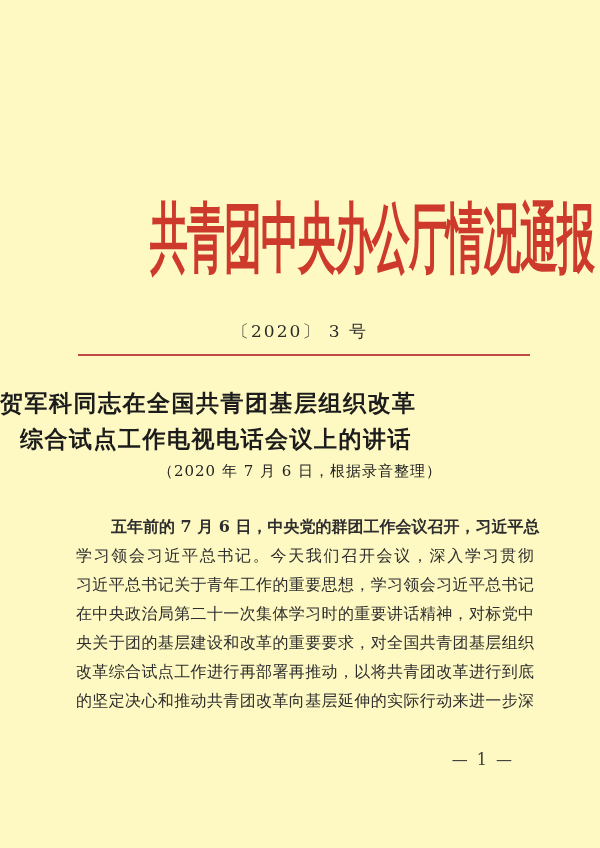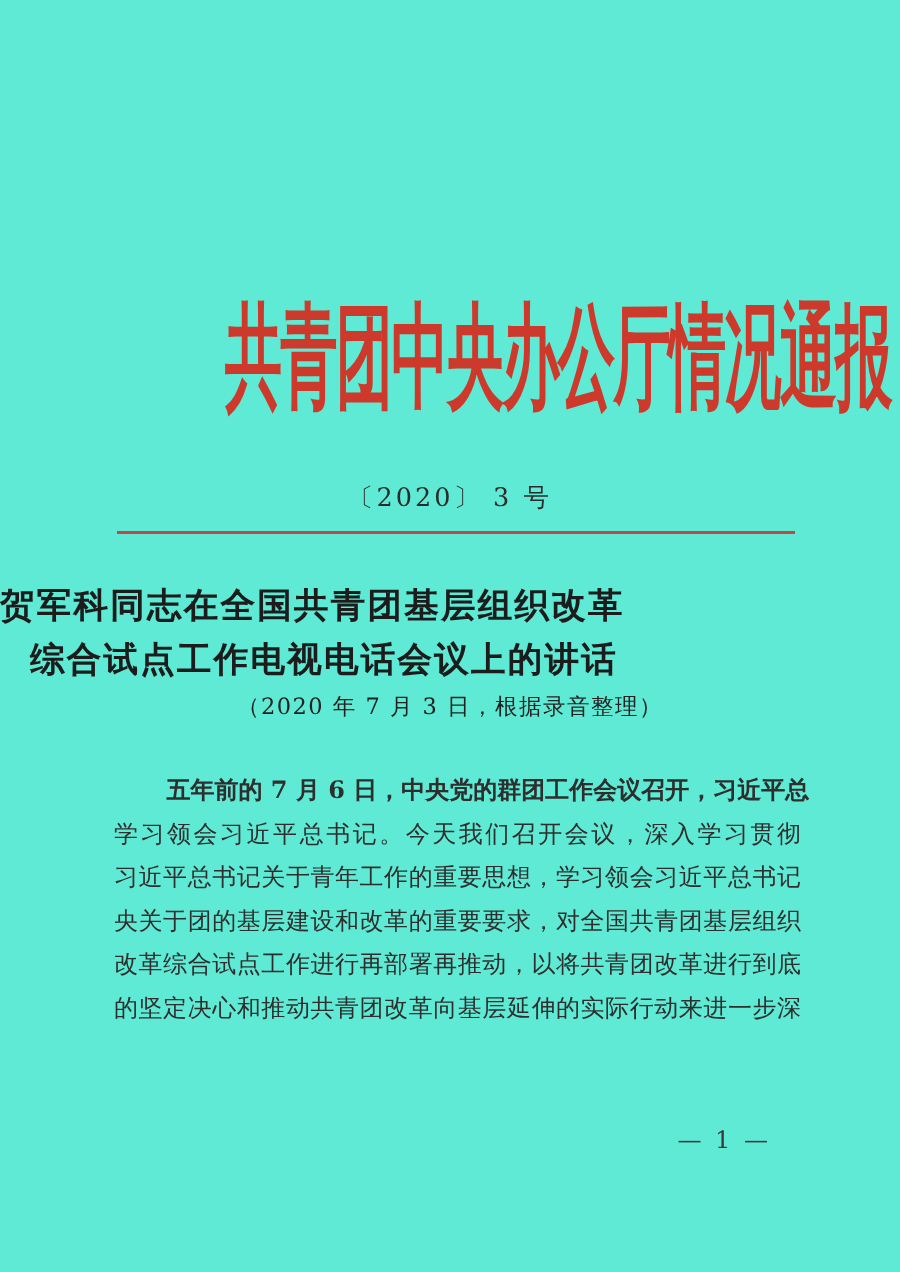--- a/index.html
+++ b/index.html
@@ -5,21 +5,21 @@
   * { margin: 0; padding: 0; box-sizing: border-box; }
   html, body { background: #ffffff; }
   body {
     width: 600px; height: 848px;
     font-family: "DejaVu Serif", "Liberation Serif", serif;
     position: relative; overflow: hidden;
   }
   .page {
     position: absolute; top: 0; left: 0;
     width: 600px; height: 848px;
-    background: #5eead4;
+    background: #fef9c3;
   }
   .masthead {
     position: absolute; top: 196px; left: 0; width: 100%;
     text-align: center;
     color: #cd3a2c;
     font-size: 76px;
     font-weight: bold;
     white-space: nowrap;
     letter-spacing: -2px;
     transform: scaleX(0.5);
@@ -85,26 +85,27 @@
   <div class="masthead">共青团中央办公厅情况通报</div>
 
   <div class="issue">〔2020〕 3 号</div>
 
   <div class="rule"></div>
 
   <div class="title t1">贺军科同志在全国共青团基层组织改革</div>
 
   <div class="title t2">综合试点工作电视电话会议上的讲话</div>
 
-  <div class="date">（2020 年 7 月 3 日，根据录音整理）</div>
+  <div class="date">（2020 年 7 月 6 日，根据录音整理）</div>
 
   <div class="bodytext">
     <div class="bl indent">五年前的 7 月 6 日，中央党的群团工作会议召开，习近平总</div>
     <div class="bl">学习领会习近平总书记。今天我们召开会议，深入学习贯彻</div>
     <div class="bl">习近平总书记关于青年工作的重要思想，学习领会习近平总书记</div>
+    <div class="bl">在中央政治局第二十一次集体学习时的重要讲话精神，对标党中</div>
     <div class="bl">央关于团的基层建设和改革的重要要求，对全国共青团基层组织</div>
     <div class="bl">改革综合试点工作进行再部署再推动，以将共青团改革进行到底</div>
     <div class="bl">的坚定决心和推动共青团改革向基层延伸的实际行动来进一步深</div>
   </div>
 
   <div class="pagenum">— 1 —</div>
 
 </div>
 
 </body></html>

